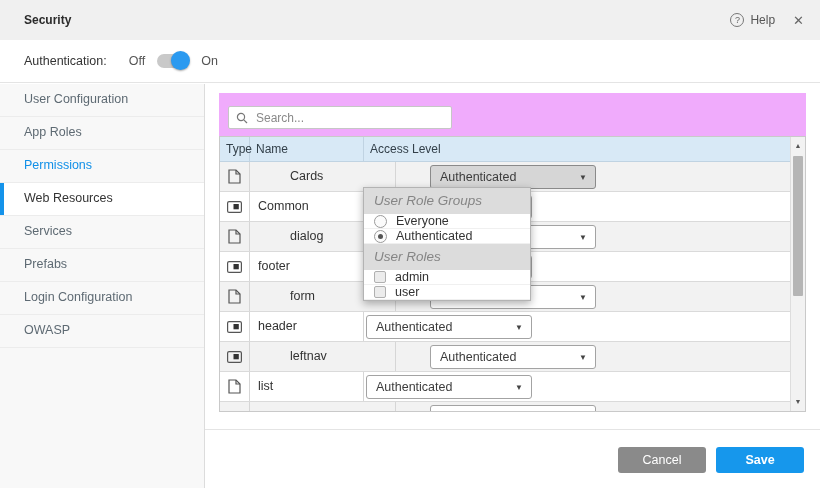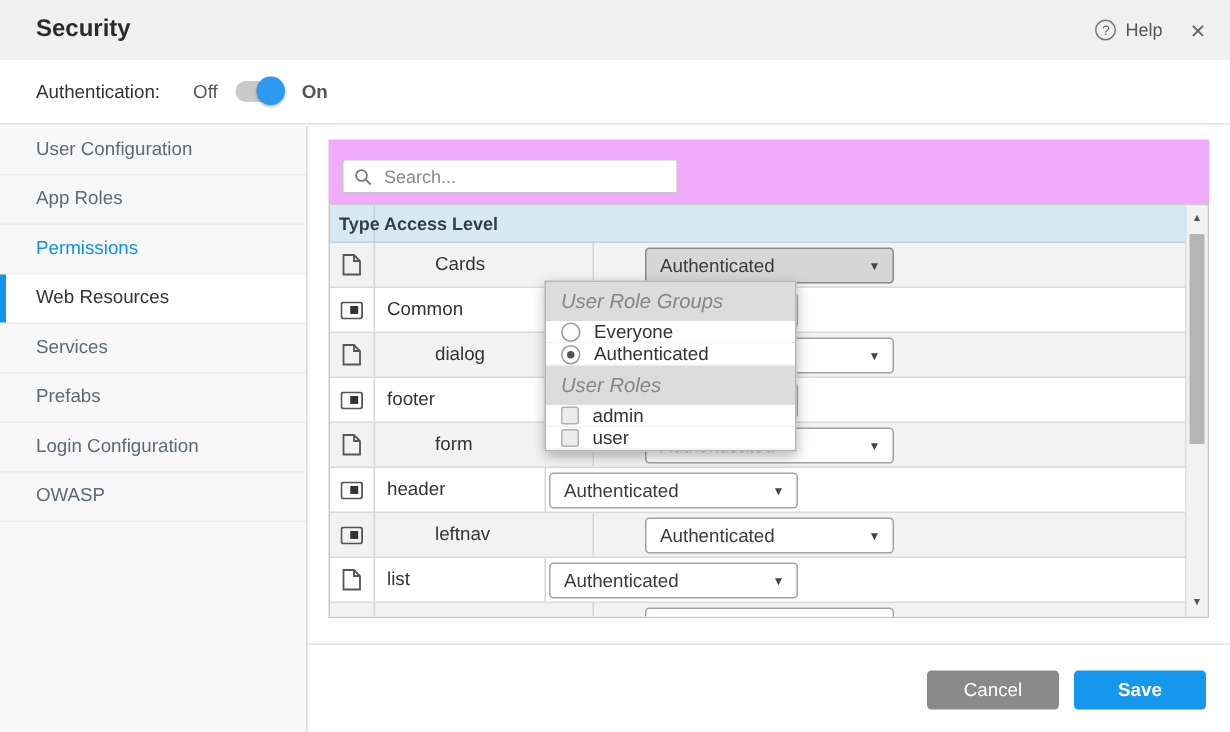--- a/index.html
+++ b/index.html
@@ -2,35 +2,35 @@
 <html><head>
 <meta charset="utf-8">
 <style>
   html,body { margin:0; padding:0; background:#fff; }
   .app { position:relative; width:820px; height:488px; background:#fff;
          font-family:"Liberation Sans", sans-serif; overflow:hidden; }
 
   
   .hdr { position:absolute; left:0; top:0; width:820px; height:40px; background:#f0f0f0; }
   .hdr h1 { position:absolute; left:24px; top:0; margin:0; line-height:40px;
-            font-size:16px; font-weight:600; color:#2b2b2b;text-align:center; }
+            font-size:12px; font-weight:600; color:#2b2b2b;text-align:center; }
   .hdr-right { position:absolute; right:16px; top:0; height:40px; display:flex; align-items:center; }
   .help-wrap { display:flex; align-items:center; cursor:pointer; }
   .help-icon { width:14px; height:14px; border:1px solid #777; border-radius:50%; color:#666;
                font-size:9px; display:flex; align-items:center; justify-content:center; box-sizing:border-box; }
   .help-label { margin-left:6px; font-size:12px; color:#555; }
   .close-icon { margin-left:18px; font-size:13px; color:#666; cursor:pointer; }
 
   
   .auth-row { position:absolute; left:0; top:40px; width:820px; height:43px; background:#fff;
               border-bottom:1px solid #e4e4e4; display:flex; align-items:center; box-sizing:border-box; }
   .auth-label { margin-left:24px; font-size:12.5px; color:#333; }
   .tog-side { font-size:12.5px; color:#555; }
   .off-label { margin-left:22px; }
-  .on-label { margin-left:0;font-weight:bold; }
+  .on-label { margin-left:0; }
   .toggle { position:relative; width:30px; height:14px; background:#c9c9c9; border-radius:7px;
             margin:0 14px 0 12px; cursor:pointer; }
   .toggle .knob { position:absolute; right:-3px; top:-3px; width:19px; height:19px; border-radius:50%;
                   background:#2b9af0; box-shadow:0 1px 2px rgba(0,0,0,.35); }
 
   
   .sidebar { position:absolute; left:0; top:84px; width:205px; bottom:0; background:#f8f8f8;
              border-right:1px solid #dcdcdc; box-sizing:border-box; }
   .side-item { height:32px; line-height:31px; padding-left:24px; font-size:12.5px; color:#5e6a73;
                border-bottom:1px solid #ececec; position:relative; cursor:pointer; }
@@ -45,21 +45,21 @@
   .searchbox { position:absolute; left:9px; top:13px; width:224px; height:23px; background:#fff;
                border:1px solid #c6c6c6; border-radius:2px; display:flex; align-items:center;
                box-sizing:border-box; padding-left:7px; }
   .searchbox input { border:none; outline:none; background:transparent; font-size:12px; color:#555;
                      margin-left:6px; width:180px; font-family:inherit; }
   .searchbox input::placeholder { color:#8a8a8a; }
 
   .grid { position:relative; border:1px solid #c9c9c9; height:276px; box-sizing:border-box;
           overflow:hidden; background:#fff; }
   .ghead { display:flex; height:25px; background:#d8e9f6; width:570px; }
-  .gc { box-sizing:border-box; font-size:12px; font-weight:bold; color:#33404a; line-height:25px;
+  .gc { box-sizing:border-box; font-size:12px; font-weight:normal; color:#33404a; line-height:25px;
         padding-left:6px; border-right:1px solid #c0d3e2; border-bottom:1px solid #c0d3e2; }
   .gc-type { width:30px; } .gc-name { width:114px; } .gc-access { flex:1; border-right:none; }
 
   .gbody { position:absolute; left:0; top:25px; width:570px; }
   .g-row { display:flex; height:30px; border-bottom:1px solid #dadada; background:#fff; box-sizing:border-box; }
   .g-row.odd { background:#f2f2f2;gap:32px; }
   .cell { box-sizing:border-box; }
   .cell-type { width:30px; border-right:1px solid #d6d6d6; display:flex; align-items:center; justify-content:center; }
   .cell-name { width:114px; border-right:1px solid #d6d6d6; font-size:12.5px; color:#333;
                line-height:29px; padding-left:8px; }
@@ -142,20 +142,21 @@
             <circle cx="5" cy="5" r="3.6" fill="none" stroke="#777" stroke-width="1.2"></circle>
             <line x1="7.8" y1="7.8" x2="11" y2="11" stroke="#777" stroke-width="1.2"></line>
           </svg>
           <input type="text" placeholder="Search..." style="">
         </div>
       </div>
 
       <div class="grid">
         <div class="ghead">
           <div class="gc gc-type">Type</div>
+          <div class="gc gc-name">Name</div>
           <div class="gc gc-access">Access Level</div>
         </div>
         <div class="gbody">
             <div class="g-row odd">
               <div class="cell cell-type">
                 <svg width="13" height="15" viewBox="0 0 13 15">
                   <path d="M1 1 h7 l4 4 v9 h-11 z" fill="none" stroke="#555" stroke-width="1.2"></path>
                   <path d="M8 1 v4 h4" fill="none" stroke="#555" stroke-width="1.2"></path>
                 </svg>
               </div>

